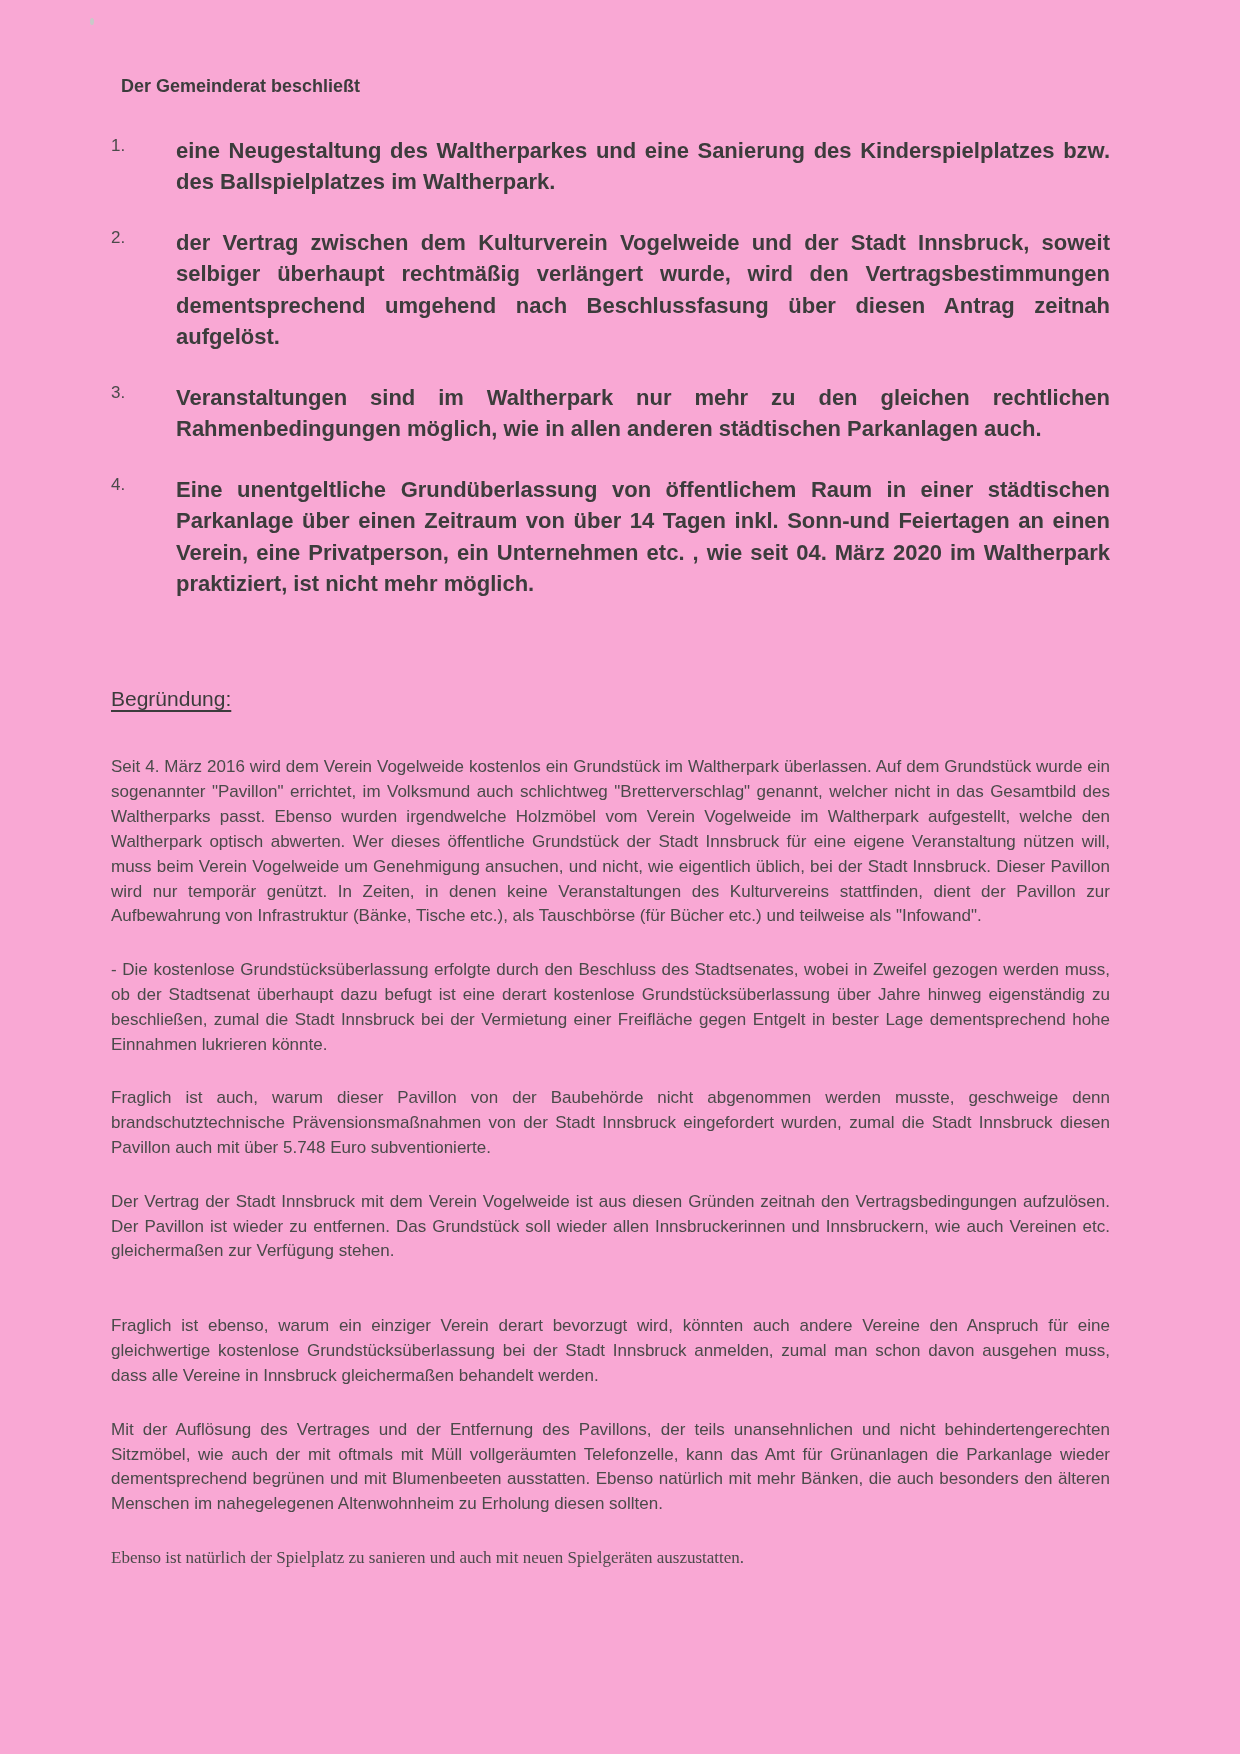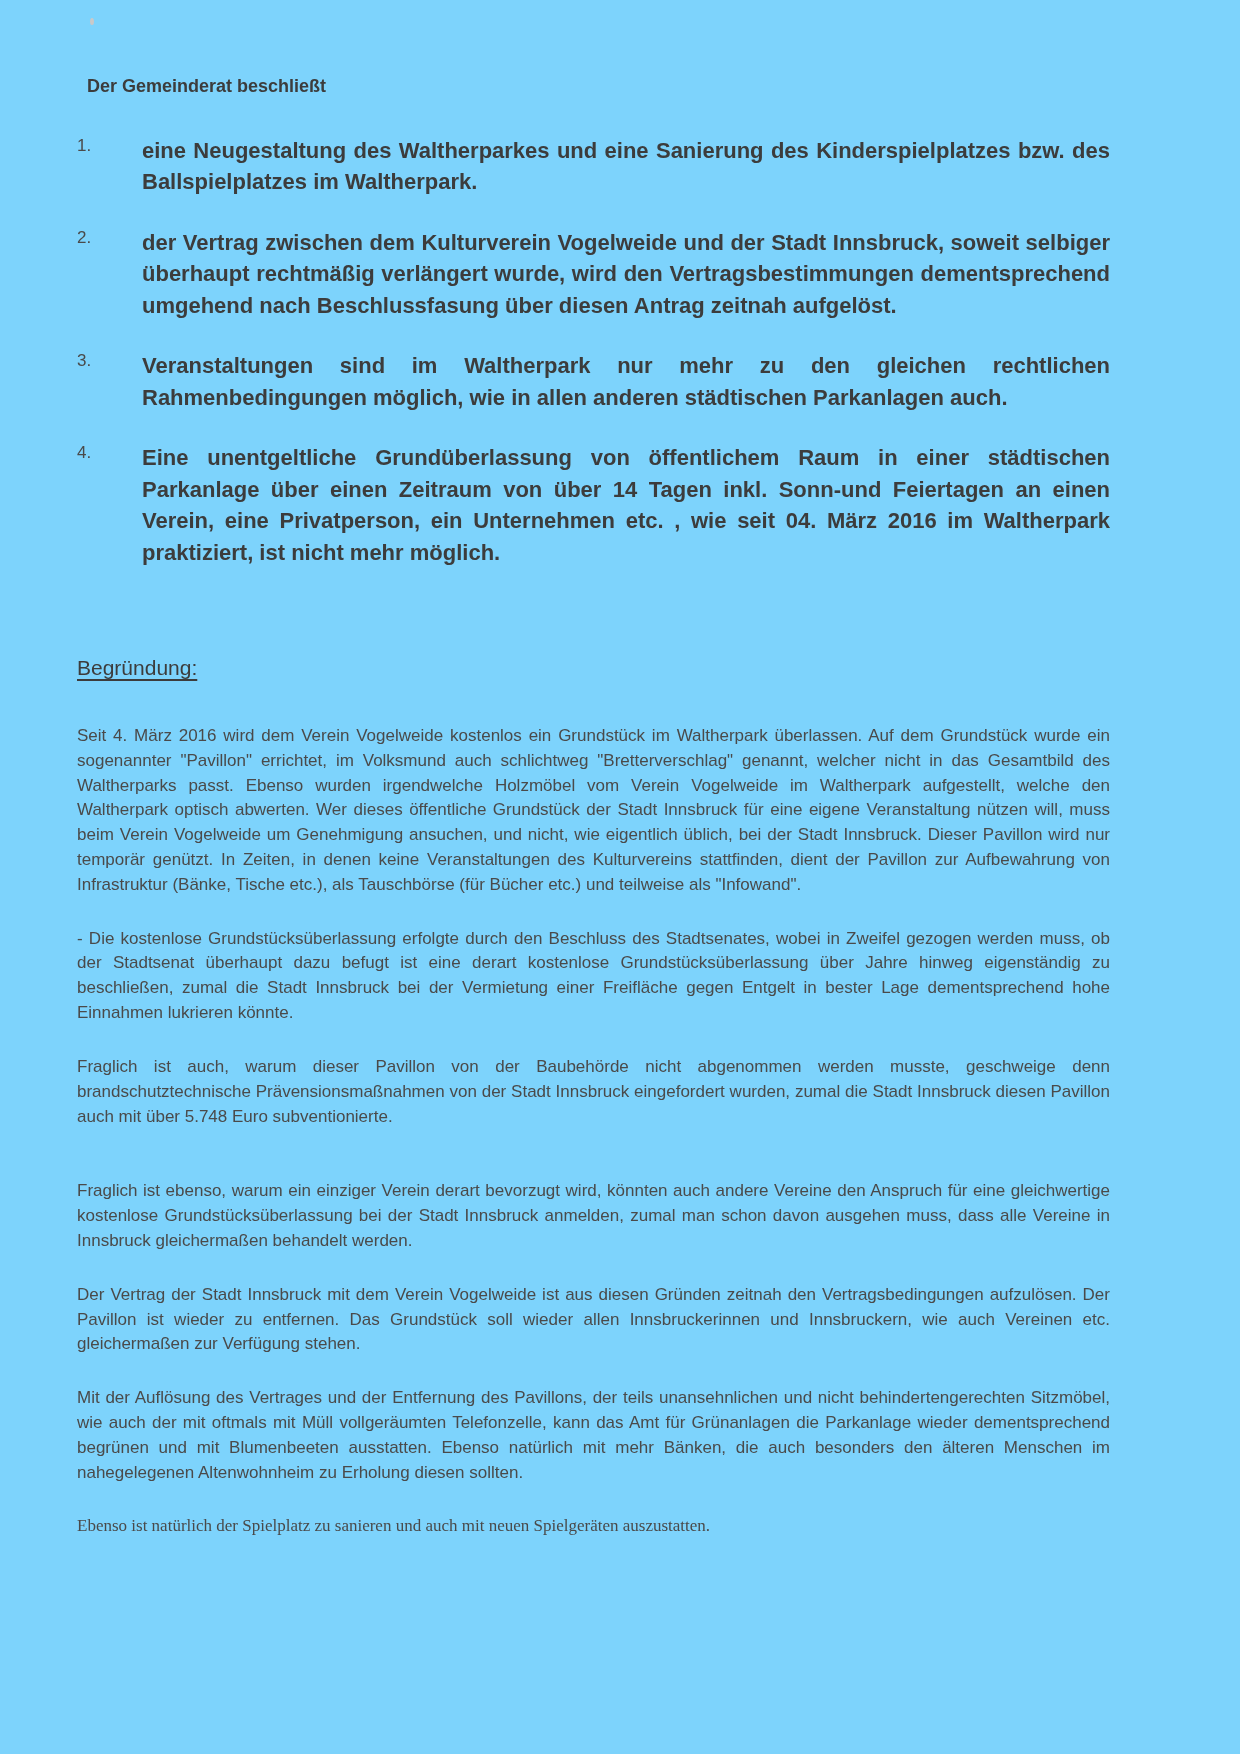--- a/index.html
+++ b/index.html
@@ -7,25 +7,25 @@
     margin: 0;
     padding: 0;
     background: #e9e9e7;
     font-family: "Liberation Sans", sans-serif;
   }
   .page {
     position: relative;
     width: 1240px;
     height: 1754px;
     margin: 0 auto;
-    background: #7dd3fc;
+    background: #f9a8d4;
     color: #474747;
     overflow: hidden;
     box-sizing: border-box;
-    padding: 76px 130px 40px 77px;
+    padding: 76px 130px 40px 111px;
   }
   
   .scan-dot {
     position: absolute;
     top: 18px;
     left: 90px;
     width: 4px;
     height: 7px;
     background: #c9c9c9;
     border-radius: 50%;
@@ -102,33 +102,33 @@
       <div class="resolution-text">der Vertrag zwischen dem Kulturverein Vogelweide und der Stadt Innsbruck, soweit selbiger überhaupt rechtmäßig verlängert wurde, wird den Vertragsbestimmungen dementsprechend umgehend nach Beschlussfasung über diesen Antrag zeitnah aufgelöst.</div>
     </div>
 
     <div class="resolution-item">
       <div class="resolution-number">3.</div>
       <div class="resolution-text">Veranstaltungen sind im Waltherpark nur mehr zu den gleichen rechtlichen Rahmenbedingungen möglich, wie in allen anderen städtischen Parkanlagen auch.</div>
     </div>
 
     <div class="resolution-item">
       <div class="resolution-number">4.</div>
-      <div class="resolution-text">Eine unentgeltliche Grundüberlassung von öffentlichem Raum in einer städtischen Parkanlage über einen Zeitraum von über 14 Tagen inkl. Sonn-und Feiertagen an einen Verein, eine Privatperson, ein Unternehmen etc. , wie seit 04. März 2016 im Waltherpark praktiziert, ist nicht mehr möglich.</div>
+      <div class="resolution-text">Eine unentgeltliche Grundüberlassung von öffentlichem Raum in einer städtischen Parkanlage über einen Zeitraum von über 14 Tagen inkl. Sonn-und Feiertagen an einen Verein, eine Privatperson, ein Unternehmen etc. , wie seit 04. März 2020 im Waltherpark praktiziert, ist nicht mehr möglich.</div>
     </div>
 
   </div>
 
   <h2 class="section-heading">Begründung:</h2>
 
   <p class="body-paragraph">Seit 4. März 2016 wird dem Verein Vogelweide kostenlos ein Grundstück im Waltherpark überlassen. Auf dem Grundstück wurde ein sogenannter "Pavillon" errichtet, im Volksmund auch schlichtweg "Bretterverschlag" genannt, welcher nicht in das Gesamtbild des Waltherparks passt. Ebenso wurden irgendwelche Holzmöbel vom Verein Vogelweide im Waltherpark aufgestellt, welche den Waltherpark optisch abwerten. Wer dieses öffentliche Grundstück der Stadt Innsbruck für eine eigene Veranstaltung nützen will, muss beim Verein Vogelweide um Genehmigung ansuchen, und nicht, wie eigentlich üblich, bei der Stadt Innsbruck. Dieser Pavillon wird nur temporär genützt. In Zeiten, in denen keine Veranstaltungen des Kulturvereins stattfinden, dient der Pavillon zur Aufbewahrung von Infrastruktur (Bänke, Tische etc.), als Tauschbörse (für Bücher etc.) und teilweise als "Infowand".</p>
 
   <p class="body-paragraph">- Die kostenlose Grundstücksüberlassung erfolgte durch den Beschluss des Stadtsenates, wobei in Zweifel gezogen werden muss, ob der Stadtsenat überhaupt dazu befugt ist eine derart kostenlose Grundstücksüberlassung über Jahre hinweg eigenständig zu beschließen, zumal die Stadt Innsbruck bei der Vermietung einer Freifläche gegen Entgelt in bester Lage dementsprechend hohe Einnahmen lukrieren könnte.</p>
 
   <p class="body-paragraph">Fraglich ist auch, warum dieser Pavillon von der Baubehörde nicht abgenommen werden musste, geschweige denn brandschutztechnische Prävensionsmaßnahmen von der Stadt Innsbruck eingefordert wurden, zumal die Stadt Innsbruck diesen Pavillon auch mit über 5.748 Euro subventionierte.</p>
 
+  <p class="body-paragraph">Der Vertrag der Stadt Innsbruck mit dem Verein Vogelweide ist aus diesen Gründen zeitnah den Vertragsbedingungen aufzulösen. Der Pavillon ist wieder zu entfernen. Das Grundstück soll wieder allen Innsbruckerinnen und Innsbruckern, wie auch Vereinen etc. gleichermaßen zur Verfügung stehen.</p>
+
   <p class="body-paragraph gap-large">Fraglich ist ebenso, warum ein einziger Verein derart bevorzugt wird, könnten auch andere Vereine den Anspruch für eine gleichwertige kostenlose Grundstücksüberlassung bei der Stadt Innsbruck anmelden, zumal man schon davon ausgehen muss, dass alle Vereine in Innsbruck gleichermaßen behandelt werden.</p>
-
-  <p class="body-paragraph">Der Vertrag der Stadt Innsbruck mit dem Verein Vogelweide ist aus diesen Gründen zeitnah den Vertragsbedingungen aufzulösen. Der Pavillon ist wieder zu entfernen. Das Grundstück soll wieder allen Innsbruckerinnen und Innsbruckern, wie auch Vereinen etc. gleichermaßen zur Verfügung stehen.</p>
 
   <p class="body-paragraph">Mit der Auflösung des Vertrages und der Entfernung des Pavillons, der teils unansehnlichen und nicht behindertengerechten Sitzmöbel, wie auch der mit oftmals mit Müll vollgeräumten Telefonzelle, kann das Amt für Grünanlagen die Parkanlage wieder dementsprechend begrünen und mit Blumenbeeten ausstatten. Ebenso natürlich mit mehr Bänken, die auch besonders den älteren Menschen im nahegelegenen Altenwohnheim zu Erholung diesen sollten.</p>
 
   <p class="body-paragraph last">Ebenso ist natürlich der Spielplatz zu sanieren und auch mit neuen Spielgeräten auszustatten.</p>
 </div>
 
 </body></html>

